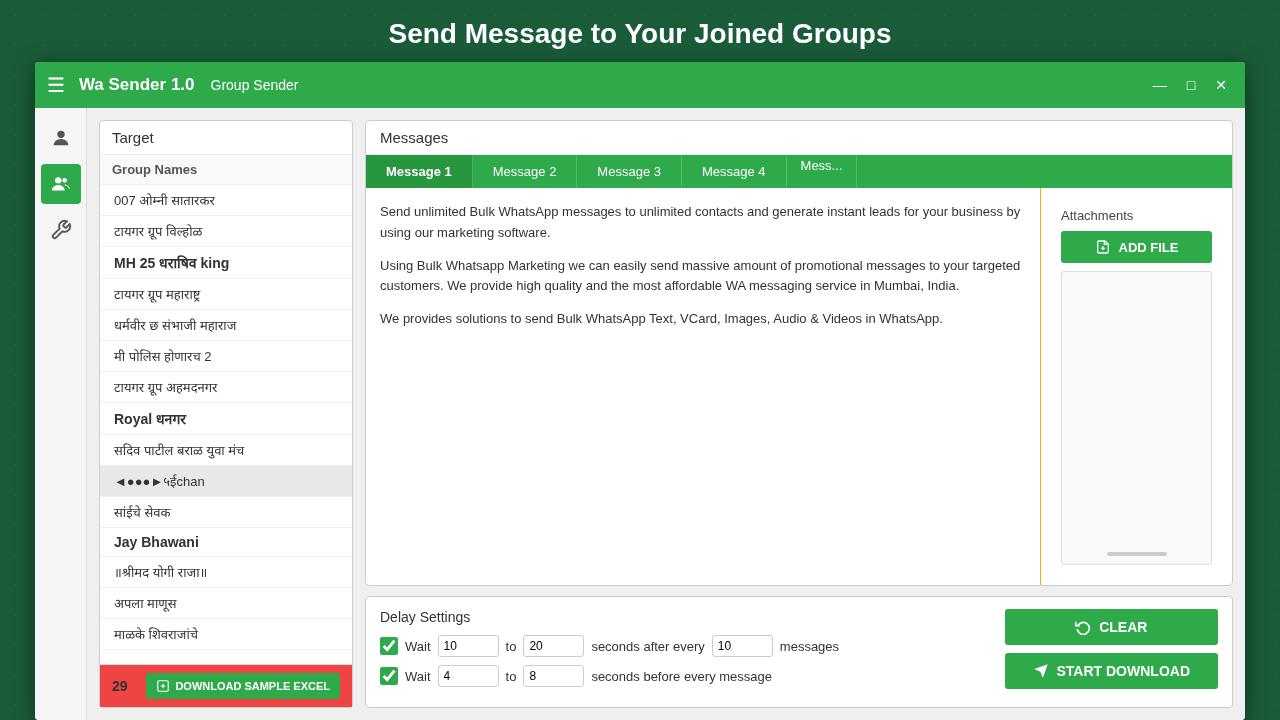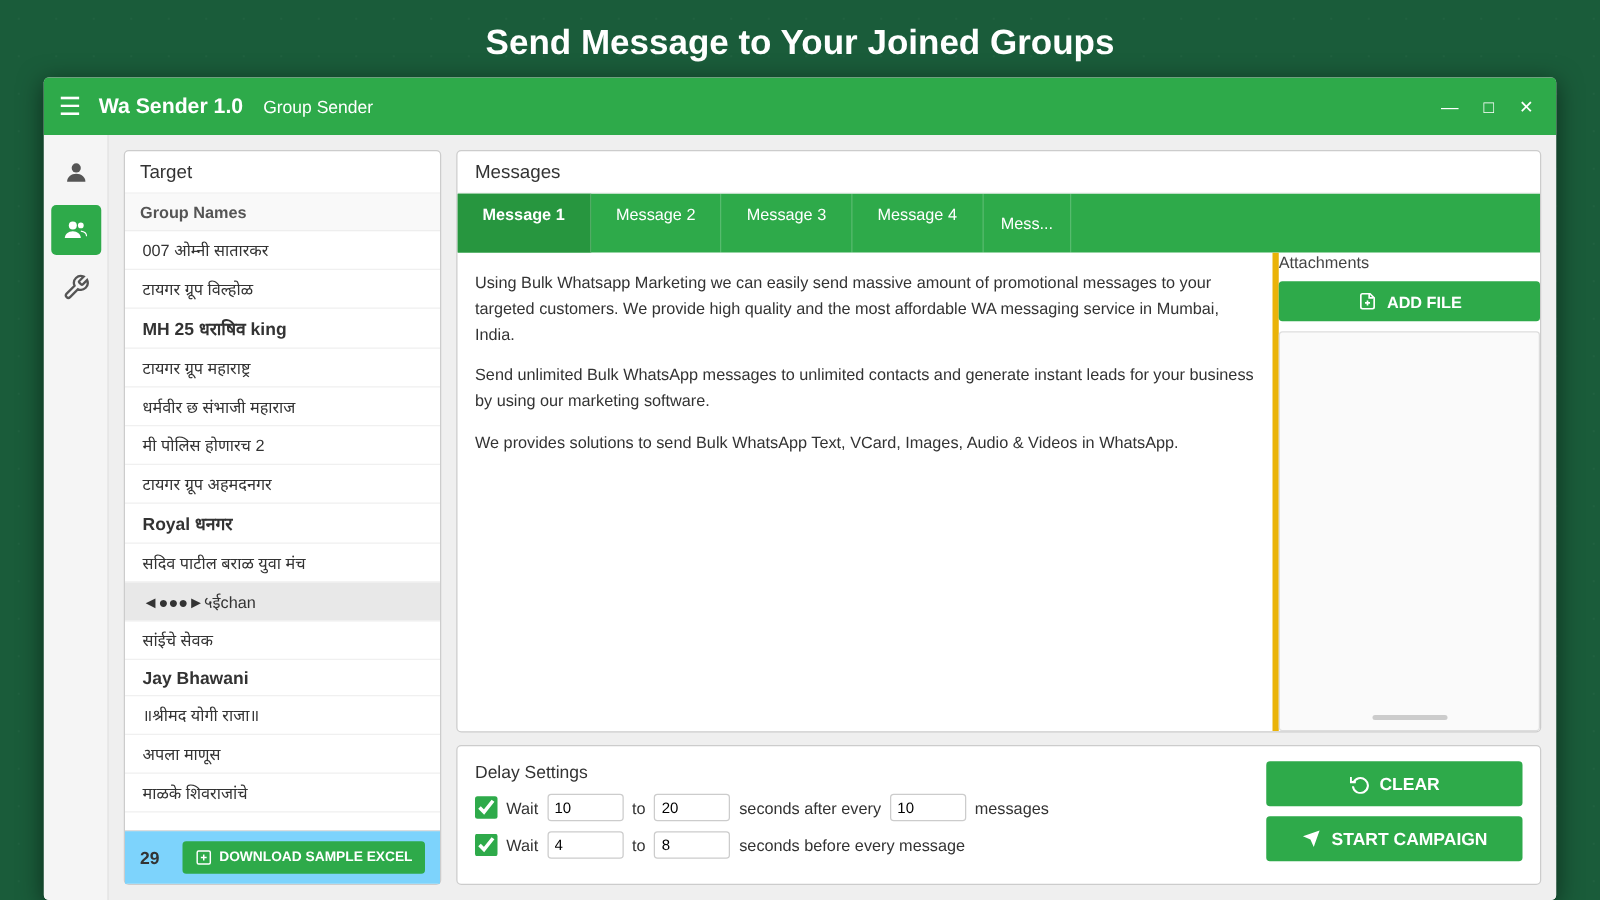--- a/index.html
+++ b/index.html
@@ -169,21 +169,21 @@
     }
     .group-item.highlighted {
       background: #e8e8e8;
     }
     .left-panel-footer {
       border-top: 1px solid #ddd;
       padding: 8px 12px;
       display: flex;
       align-items: center;
       justify-content: space-between;
-      background: #7dd3fc;
+      background: #ef4444;
     }
     .count-badge {
       font-size: 14px;
       color: #333;
       font-weight: bold;
     }
     .download-sample-btn {
       background: #2eaa4a;
       color: white;
       border: none;
@@ -228,43 +228,43 @@
       color: white;
       font-size: 13px;
       cursor: pointer;
       border-right: 1px solid rgba(255,255,255,0.2);
     }
     .message-tab.active {
       background: #27963f;
       font-weight: bold;
     }
     .message-tab.overflow {
-      padding: 16px 14px;
+      padding: 3px 14px;
     }
     .message-body {
       display: flex;
       flex: 1;
       overflow: hidden;
       padding: 0;
     }
     .message-text-area {
       flex: 1;
       padding: 14px;
       font-size: 13px;
       line-height: 1.6;
       color: #333;
       overflow-y: auto;
     }
     .message-text-area p {
       margin-bottom: 12px;
     }
     .attachments-panel {
-      width: 214px;
-      border-left: 5px solid #eab308;
-      padding: 0;
+      width: 192px;
+      border-left: 1px solid #eab308;
+      padding: 20px;
       display: flex;
       flex-direction: column;
       gap: 8px;
     }
     .attachments-title {
       font-size: 13px;
       color: #444;
       font-weight: 500;
     }
     .add-file-btn {
@@ -465,22 +465,22 @@
           <div class="messages-title">Messages</div>
           <div class="message-tabs" id="message-tabs">
               <div class="message-tab active">Message 1</div>
               <div class="message-tab">Message 2</div>
               <div class="message-tab">Message 3</div>
               <div class="message-tab">Message 4</div>
               <div class="message-tab overflow">Mess...</div>
             </div>
           <div class="message-body">
             <div class="message-text-area" id="message-text">
+                <p>Send unlimited Bulk WhatsApp messages to unlimited contacts and generate instant leads for your business by using our marketing software.</p>
                 <p>Using Bulk Whatsapp Marketing we can easily send massive amount of promotional messages to your targeted customers. We provide high quality and the most affordable WA messaging service in Mumbai, India.</p>
-                <p>Send unlimited Bulk WhatsApp messages to unlimited contacts and generate instant leads for your business by using our marketing software.</p>
                 <p>We  provides solutions to send Bulk WhatsApp Text, VCard, Images, Audio &amp; Videos in WhatsApp.</p>
               </div>
             <div class="attachments-panel">
               <span class="attachments-title">Attachments</span>
               <button class="add-file-btn">
                 <svg width="16" height="16" viewBox="0 0 24 24" fill="none" stroke="white" stroke-width="2">
                     <path d="M15 3H6a2 2 0 0 0-2 2v14a2 2 0 0 0 2 2h12a2 2 0 0 0 2-2V8z"></path>
                     <polyline points="14 3 14 8 19 8"></polyline>
                     <line x1="12" y1="11" x2="12" y2="17"></line>
                     <line x1="9" y1="14" x2="15" y2="14"></line>
@@ -521,21 +521,21 @@
               <svg width="16" height="16" viewBox="0 0 24 24" fill="none" stroke="white" stroke-width="2.5">
                   <polyline points="1 4 1 10 7 10"></polyline>
                   <path d="M3.51 15a9 9 0 1 0 .49-3.9"></path>
                 </svg>
               <span>CLEAR</span>
             </button>
             <button class="start-btn">
               <svg width="16" height="16" viewBox="0 0 24 24" fill="white">
                   <path d="M22 2L11 13M22 2L15 22l-4-9-9-4 20-7z"></path>
                 </svg>
-              <span>START CAMPAIGN</span>
+              <span>START DOWNLOAD</span>
             </button>
           </div>
         </div>
 
       </div>
     </div>
   </div>
 </div>
 
 </body></html>

